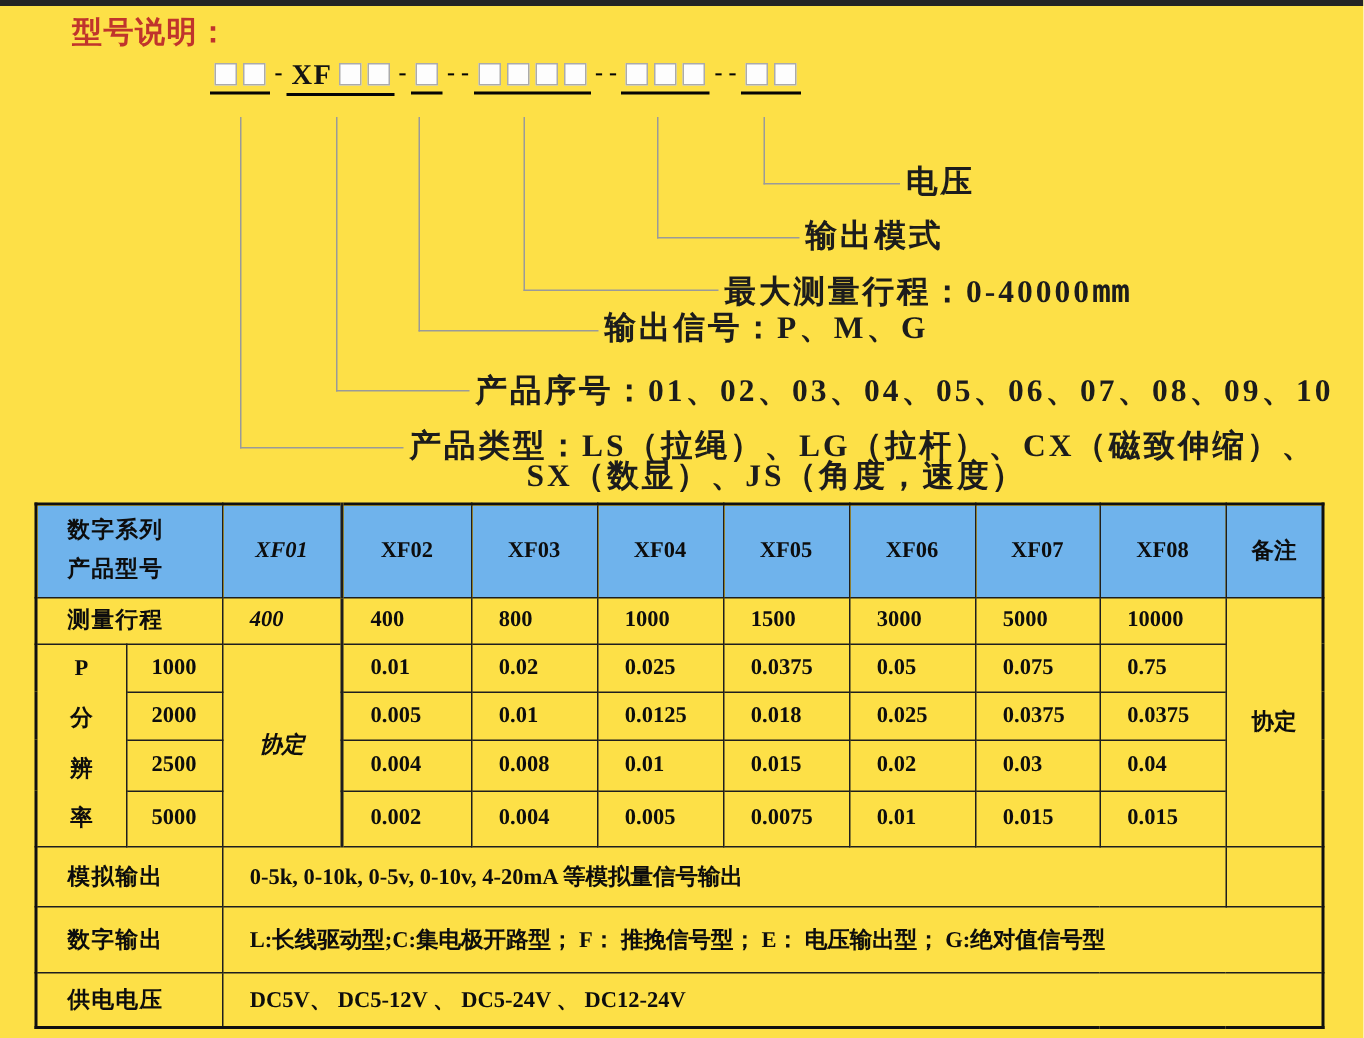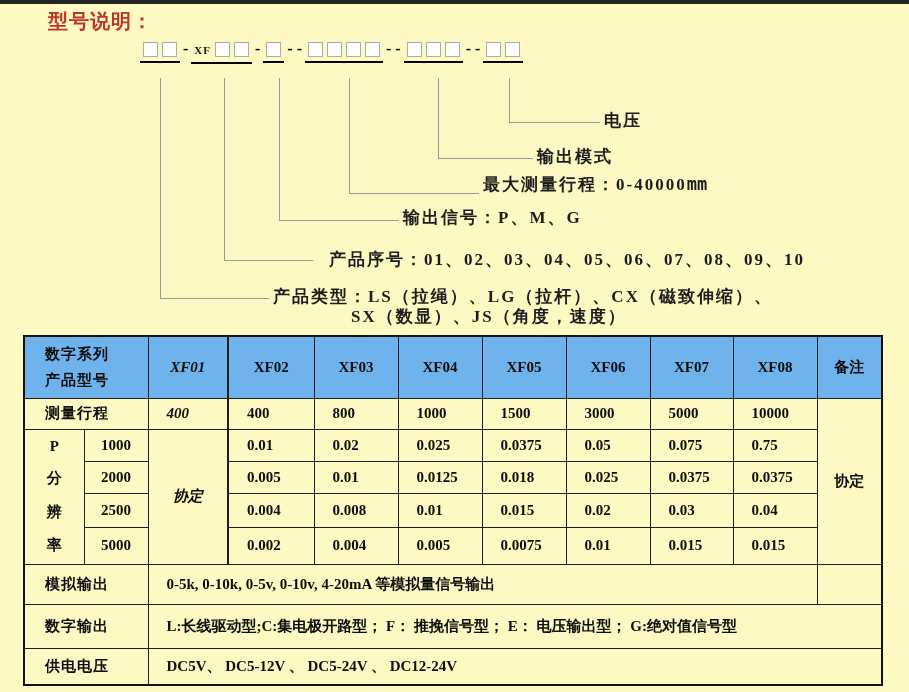--- a/index.html
+++ b/index.html
@@ -4,40 +4,40 @@
 <style>
   :root{
     --blue:#6FB3EC;
     --red:#C0342C;
     --border:#1e1e1e;
     --line:#9a9a9a;
     --ink:#141414;
   }
   html,body{margin:0;padding:0;background:#ffffff;}
   #page{
-    position:relative;width:909px;height:692px;background:#fef9c3;overflow:hidden;
+    position:relative;width:909px;height:692px;background:#fde047;overflow:hidden;
     font-family:"Liberation Serif","DejaVu Serif",serif;color:var(--ink);
   }
   #topbar{position:absolute;left:0;top:0;width:909px;height:4px;background:#242424;}
   #title{
     position:absolute;left:48px;top:8px;margin:0;
     font-family:"Liberation Sans","DejaVu Sans",sans-serif;
     font-size:20px;font-weight:700;color:var(--red);letter-spacing:1px;
   }
   
   #code-line{position:absolute;left:140px;top:42px;display:flex;align-items:flex-start;}
   .seg{display:inline-flex;align-items:flex-start;gap:4px;padding:0 3px 4px 3px;border-bottom:2px solid #050505;}
   .box{width:15px;height:15px;border:1px solid #ababab;background:#fdfdfd;box-sizing:border-box;}
-  .pfx{font-size:11px;font-weight:700;letter-spacing:1px;line-height:15px;padding-top:1px;}
+  .pfx{font-size:19px;font-weight:700;letter-spacing:1px;line-height:15px;padding-top:1px;}
   .sep{font-size:16px;font-weight:700;line-height:13px;margin:0 3px;white-space:pre;color:#050505;}
   
   .connector{position:absolute;border-left:1px solid var(--line);border-bottom:1px solid var(--line);}
   
   .dlabel{
-    position:absolute;font-size:17px;font-weight:700;letter-spacing:2px;
+    position:absolute;font-size:21px;font-weight:700;letter-spacing:2px;
     color:#1c1c1c;white-space:nowrap;line-height:20px;
   }
   .unit{font-family:"DejaVu Sans Mono","Liberation Mono",monospace;font-weight:700;letter-spacing:0;}
   #label-product-type .line2{padding-left:78px;letter-spacing:2px;}
   
   #spec-table{
     position:absolute;left:23px;top:335px;width:858px;
     border-collapse:collapse;table-layout:fixed;
     border:2px solid #101010;
     padding-left:48px;
@@ -106,23 +106,23 @@
 
   <div class="connector" style="left: 160px; top: 78px; height: 220px; width: 108px;"></div>
   <div class="connector" style="left: 224px; top: 78px; height: 182px; width: 88px;"></div>
   <div class="connector" style="left: 279px; top: 78px; height: 142px; width: 119px;"></div>
   <div class="connector" style="left: 349px; top: 78px; height: 115px; width: 129px;"></div>
   <div class="connector" style="left: 438px; top: 78px; height: 80px; width: 94px;"></div>
   <div class="connector" style="left: 509px; top: 78px; height: 44px; width: 90px;"></div>
 
   <div class="dlabel" id="label-voltage" style="left:604px;top:111px;">电压</div>
   <div class="dlabel" id="label-output-mode" style="left:537px;top:147px;">输出模式</div>
-  <div class="dlabel" id="label-max-range" style="left:483px;top:174px;"><span>最大测量行程：0-40000</span><span class="unit">mm</span></div>
+  <div class="dlabel" id="label-max-range" style="left:483px;top:184px;"><span>最大测量行程：0-40000</span><span class="unit">mm</span></div>
   <div class="dlabel" id="label-output-signal" style="left:403px;top:208px;">输出信号：P、M、G</div>
-  <div class="dlabel" id="label-product-serial" style="left:329px;top:250px;">产品序号：01、02、03、04、05、06、07、08、09、10</div>
+  <div class="dlabel" id="label-product-serial" style="left:317px;top:250px;">产品序号：01、02、03、04、05、06、07、08、09、10</div>
   <div class="dlabel" id="label-product-type" style="left:273px;top:287px;">
     <div class="line1">产品类型：LS（拉绳）、LG（拉杆）、CX（磁致伸缩）、</div>
     <div class="line2">SX（数显）、JS（角度，速度）</div>
   </div>
 
   <table id="spec-table">
       <colgroup>
         <col style="width:60px">
         <col style="width:64px">
         <col style="width:80px">

